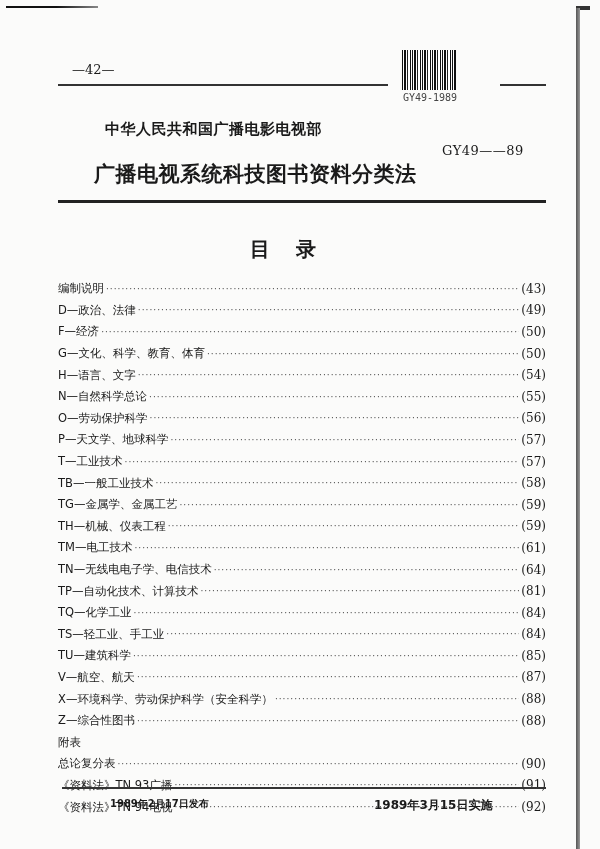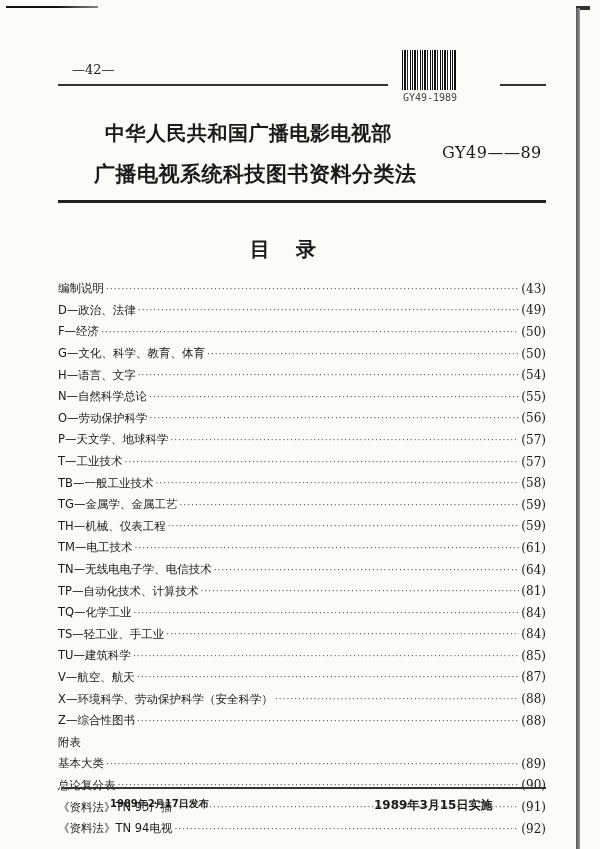--- a/index.html
+++ b/index.html
@@ -11,22 +11,22 @@
     }
     .abs { position: absolute; }
     .top-bar { left: 6px; top: 6px; width: 92px; height: 2px; background: linear-gradient(90deg,#111 0%,#111 55%,#888 100%); }
     .page-num { left: 72px; top: 62px; font-size: 13px; letter-spacing: 0px; font-family: "DejaVu Serif", serif; }
     .rule-top-left { left: 58px; top: 84px; width: 330px; height: 1.5px; background: #333; }
     .rule-top-right { left: 500px; top: 84px; width: 46px; height: 1.5px; background: #333; }
     .barcode { left: 402px; top: 50px; width: 54px; height: 40px;
       background: repeating-linear-gradient(90deg,#111 0 1px,#fff 1px 2px,#111 2px 4px,#fff 4px 5px,#222 5px 6px,#fff 6px 8px,#111 8px 9px,#fff 9px 10px);
     }
     .barcode-label { left: 402px; top: 92px; width: 56px; font-size: 10px; font-family: "DejaVu Sans Mono", monospace; text-align: center; color: #444; }
-    .ministry { left: 105px; top: 120px; font-size: 20px; font-weight: bold; font-family: Liberation Serif, serif; letter-spacing: 0.5px; }
-    .std-code { left: 442px; top: 143px; font-size: 16px; font-family: "DejaVu Serif", serif; letter-spacing: 0.5px; }
+    .ministry { left: 105px; top: 120px; font-size: 15px; font-weight: bold; font-family: Liberation Serif, serif; letter-spacing: 0.5px; }
+    .std-code { left: 442px; top: 143px; font-size: 13px; font-family: "DejaVu Serif", serif; letter-spacing: 0.5px; }
     .doc-title { left: 94px; top: 160px; font-size: 21px; font-weight: bold; font-family: "DejaVu Sans", sans-serif; letter-spacing: 0.5px; }
     .rule-title { left: 58px; top: 200px; width: 488px; height: 2.5px; background: #222; }
     .toc-heading { left: 250px; top: 236px; font-size: 20px; font-weight: bold; font-family: "DejaVu Sans", sans-serif; letter-spacing: 26px; }
     .toc { left: 58px; top: 278px; width: 488px; }
     .toc-row { display: flex; align-items: center; height: 21.6px; font-size: 11.5px; white-space: nowrap; }
     .toc-row .label { flex: 0 0 auto; font-family: "DejaVu Sans", sans-serif; }
     .toc-row .dots { flex: 1 1 auto; overflow: hidden; color: #444; margin: 0 2px; letter-spacing: 1px; font-size: 9px; }
     .toc-row .dots::before { content: "··········································································································································"; }
     .toc-row .page { flex: 0 0 auto; font-family: "DejaVu Serif", serif; font-size: 12px; }
     .rule-bottom { left: 62px; top: 787px; width: 484px; height: 1.5px; background: #333; }
@@ -155,25 +155,20 @@
     </div>
     <div class="toc-row">
       <span class="label">Z—综合性图书</span>
       <span class="dots"></span>
       <span class="page">(88)</span>
     </div>
     <div class="toc-row section">
       <span class="label">附表</span>
     </div>
     <div class="toc-row">
-      <span class="label">基本大类</span>
-      <span class="dots"></span>
-      <span class="page">(89)</span>
-    </div>
-    <div class="toc-row">
       <span class="label">总论复分表</span>
       <span class="dots"></span>
       <span class="page">(90)</span>
     </div>
     <div class="toc-row">
       <span class="label">《资料法》TN 93广播</span>
       <span class="dots"></span>
       <span class="page">(91)</span>
     </div>
     <div class="toc-row">

